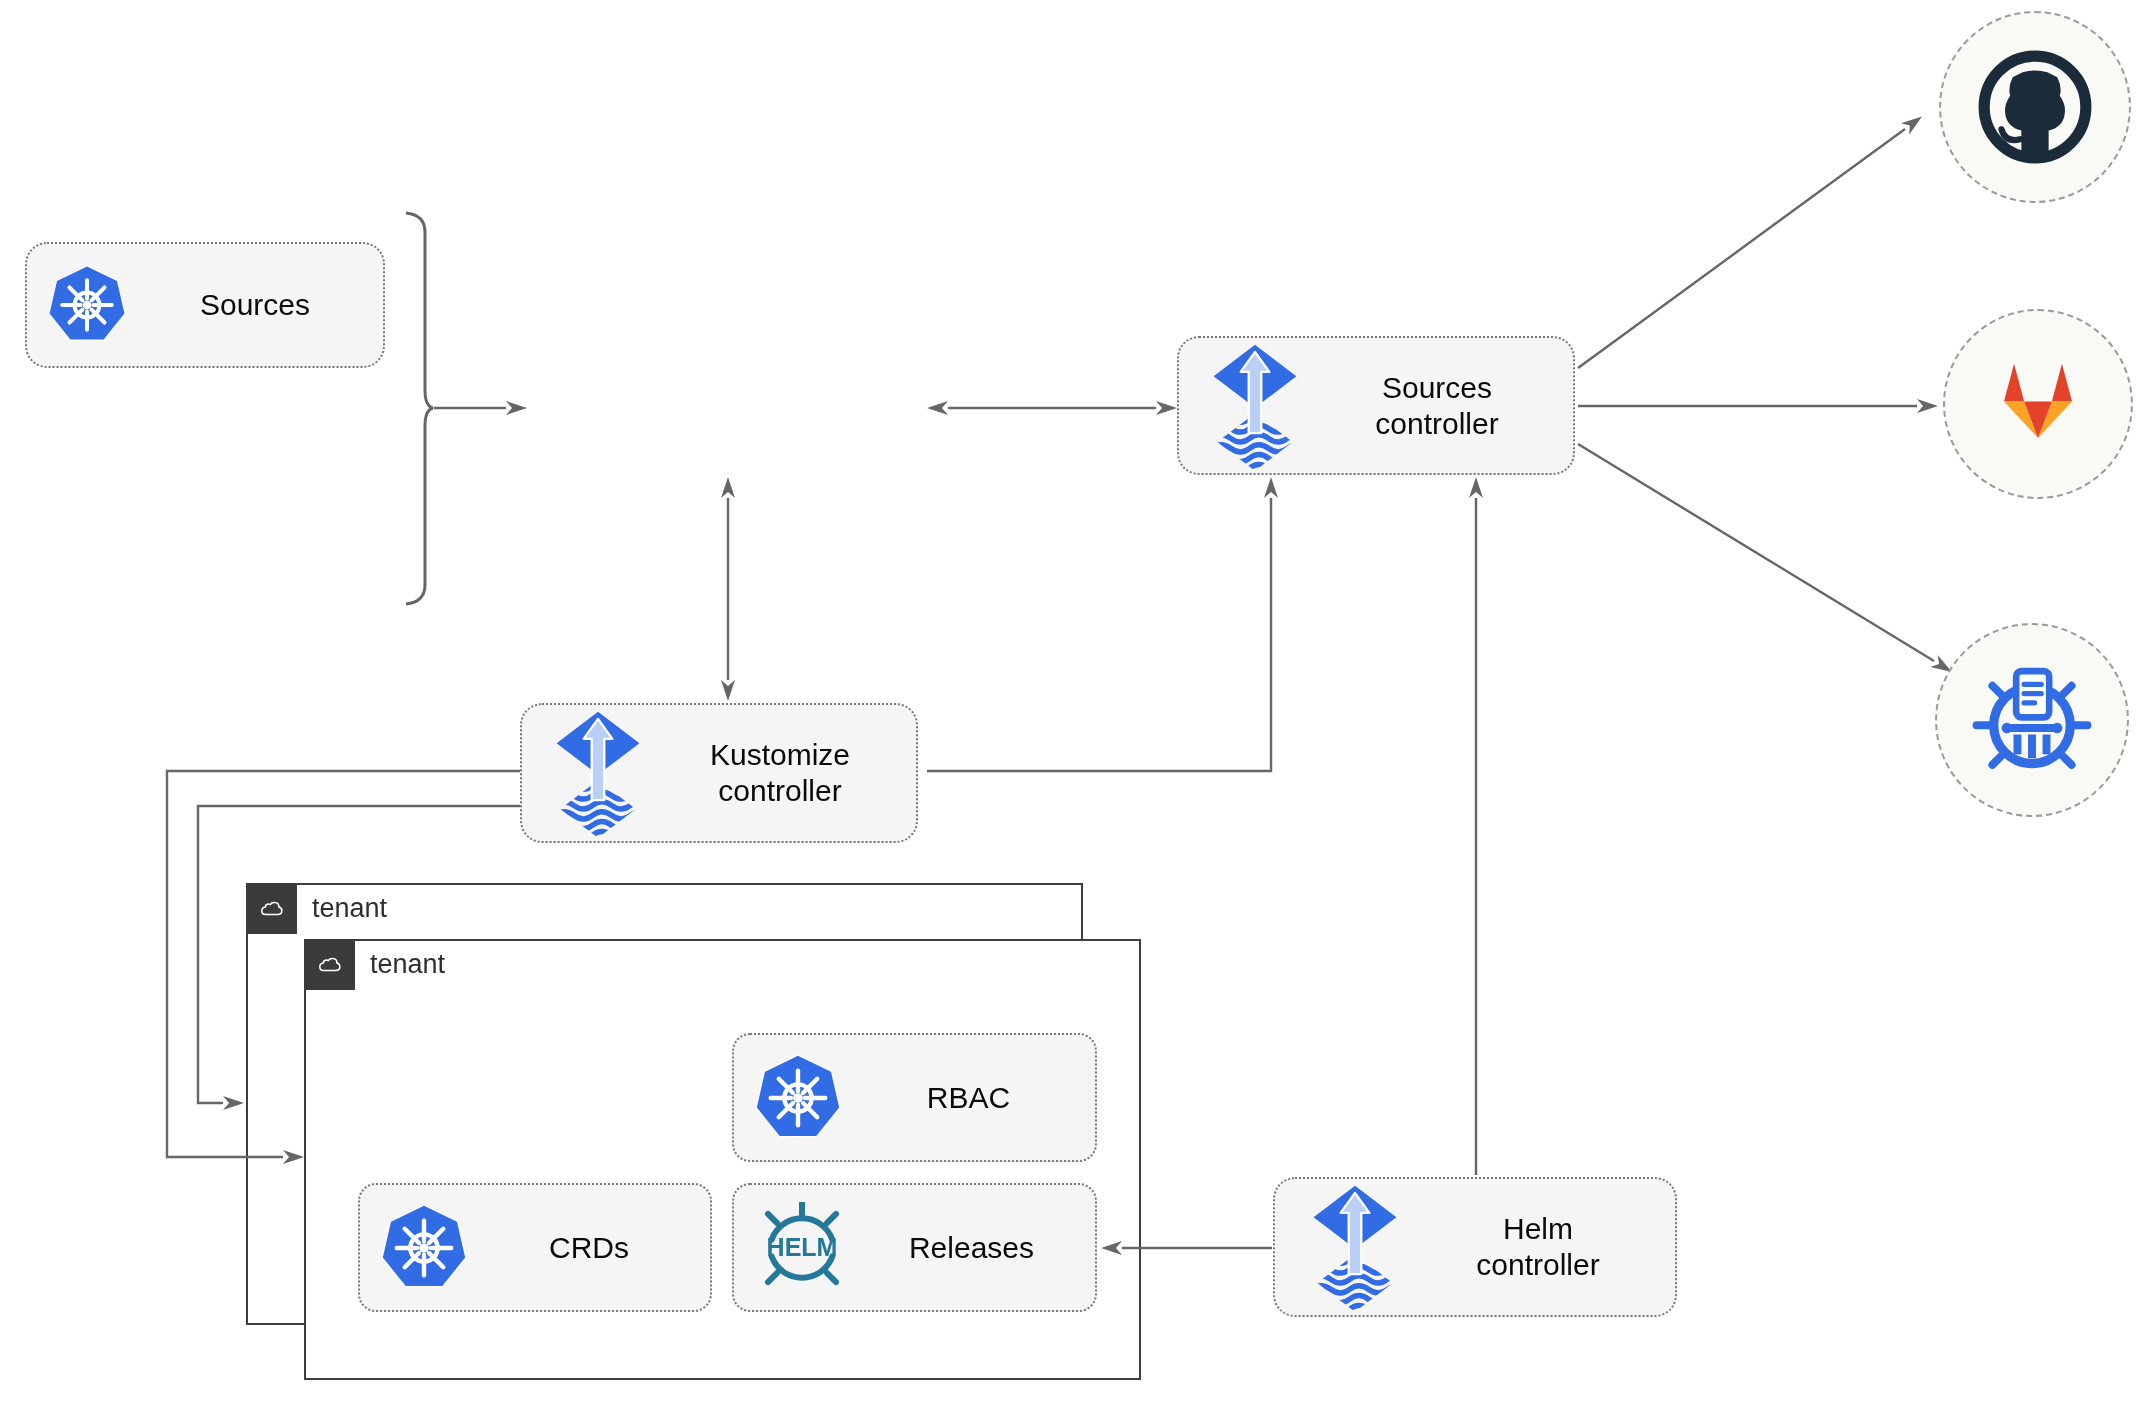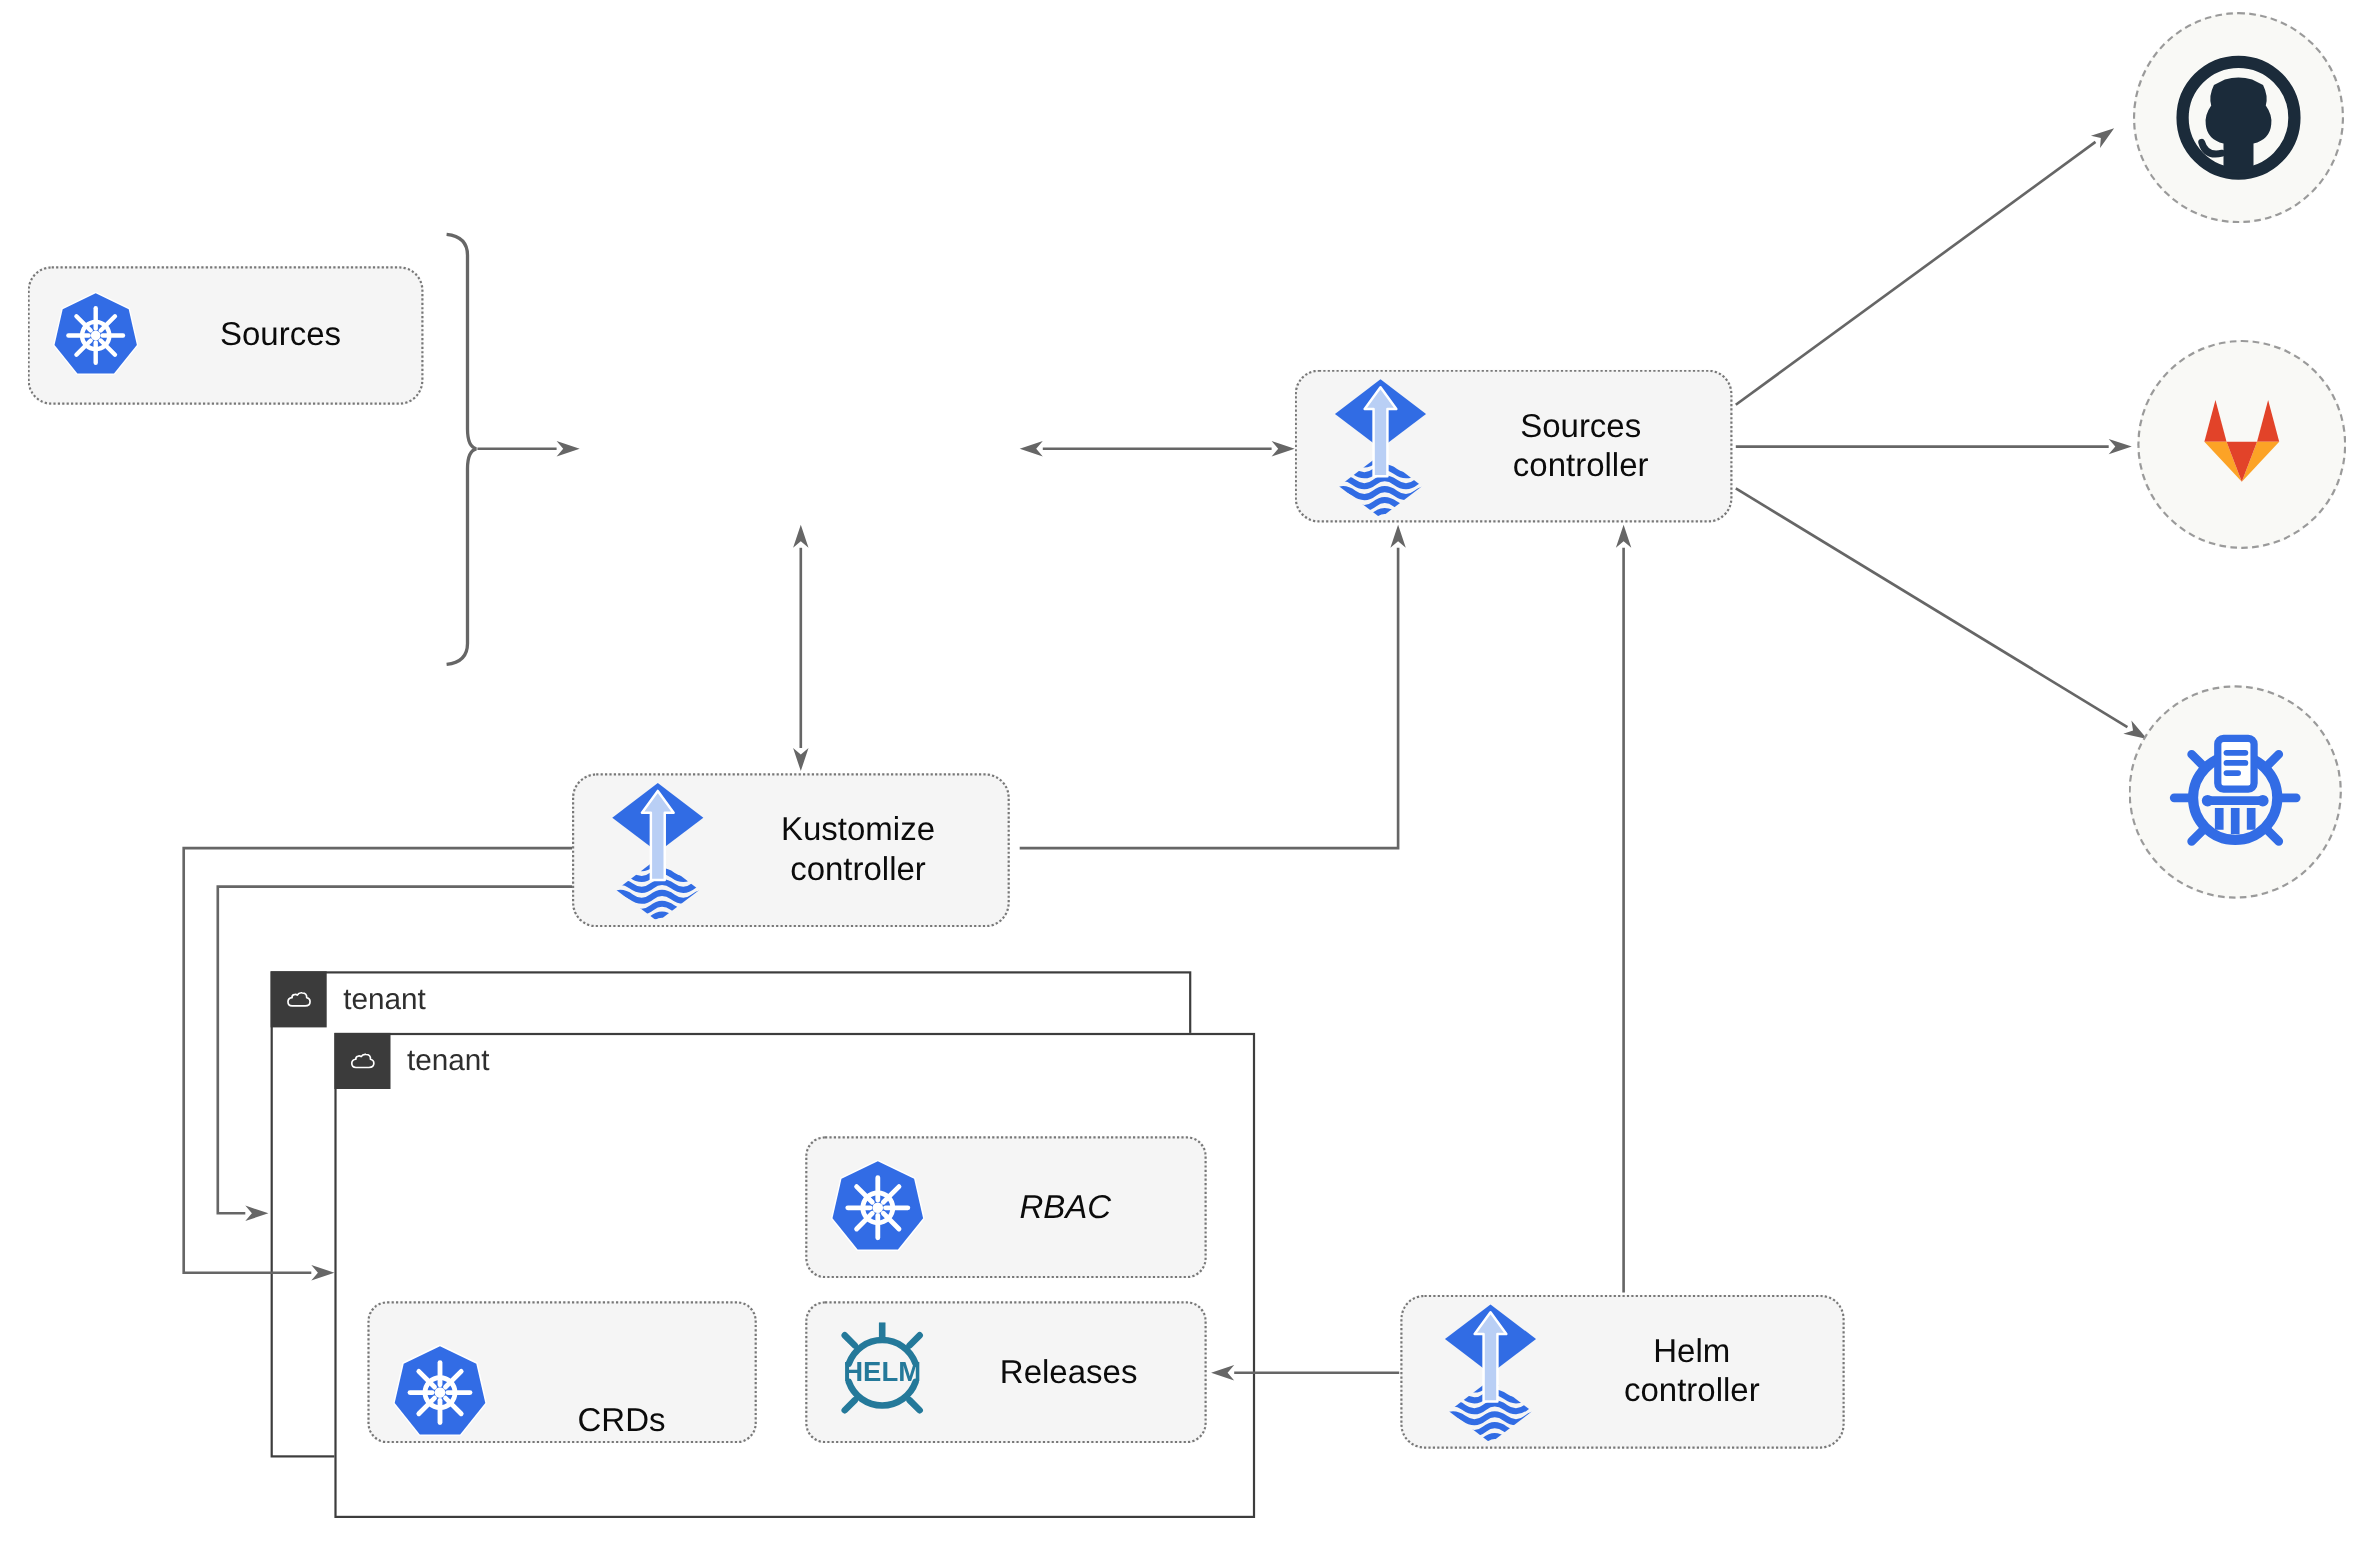--- a/index.html
+++ b/index.html
@@ -211,30 +211,30 @@
           <use href="#flux-logo"></use>
         </svg>
     </span>
     <span class="nlabel">
       <span style="display:block">Helm</span>
       <span style="display:block">controller</span>
     </span>
   </div>
 
 
-  <div class="node mini" style="left:732px;top:1033px;width:365px;height:129px;padding-left:20px;font-style:italic;">
+  <div class="node mini" style="left:732px;top:1033px;width:365px;height:129px;padding-left:20px;">
     <span class="nicon">
       <svg width="88" height="88">
           <use href="#k8s-logo"></use>
         </svg>
     </span>
     <span class="nlabel">RBAC</span>
   </div>
 
-  <div class="node mini" style="left:334px;top:1183px;width:354px;height:129px;padding-left:20px;align-items:flex-end;">
+  <div class="node mini" style="left:358px;top:1183px;width:354px;height:129px;padding-left:20px;">
     <span class="nicon">
       <svg width="88" height="88">
           <use href="#k8s-logo"></use>
         </svg>
     </span>
     <span class="nlabel">CRDs</span>
   </div>
 
   <div class="node mini" style="left:732px;top:1183px;width:365px;height:129px;padding-left:22px;">
     <span class="nicon">

